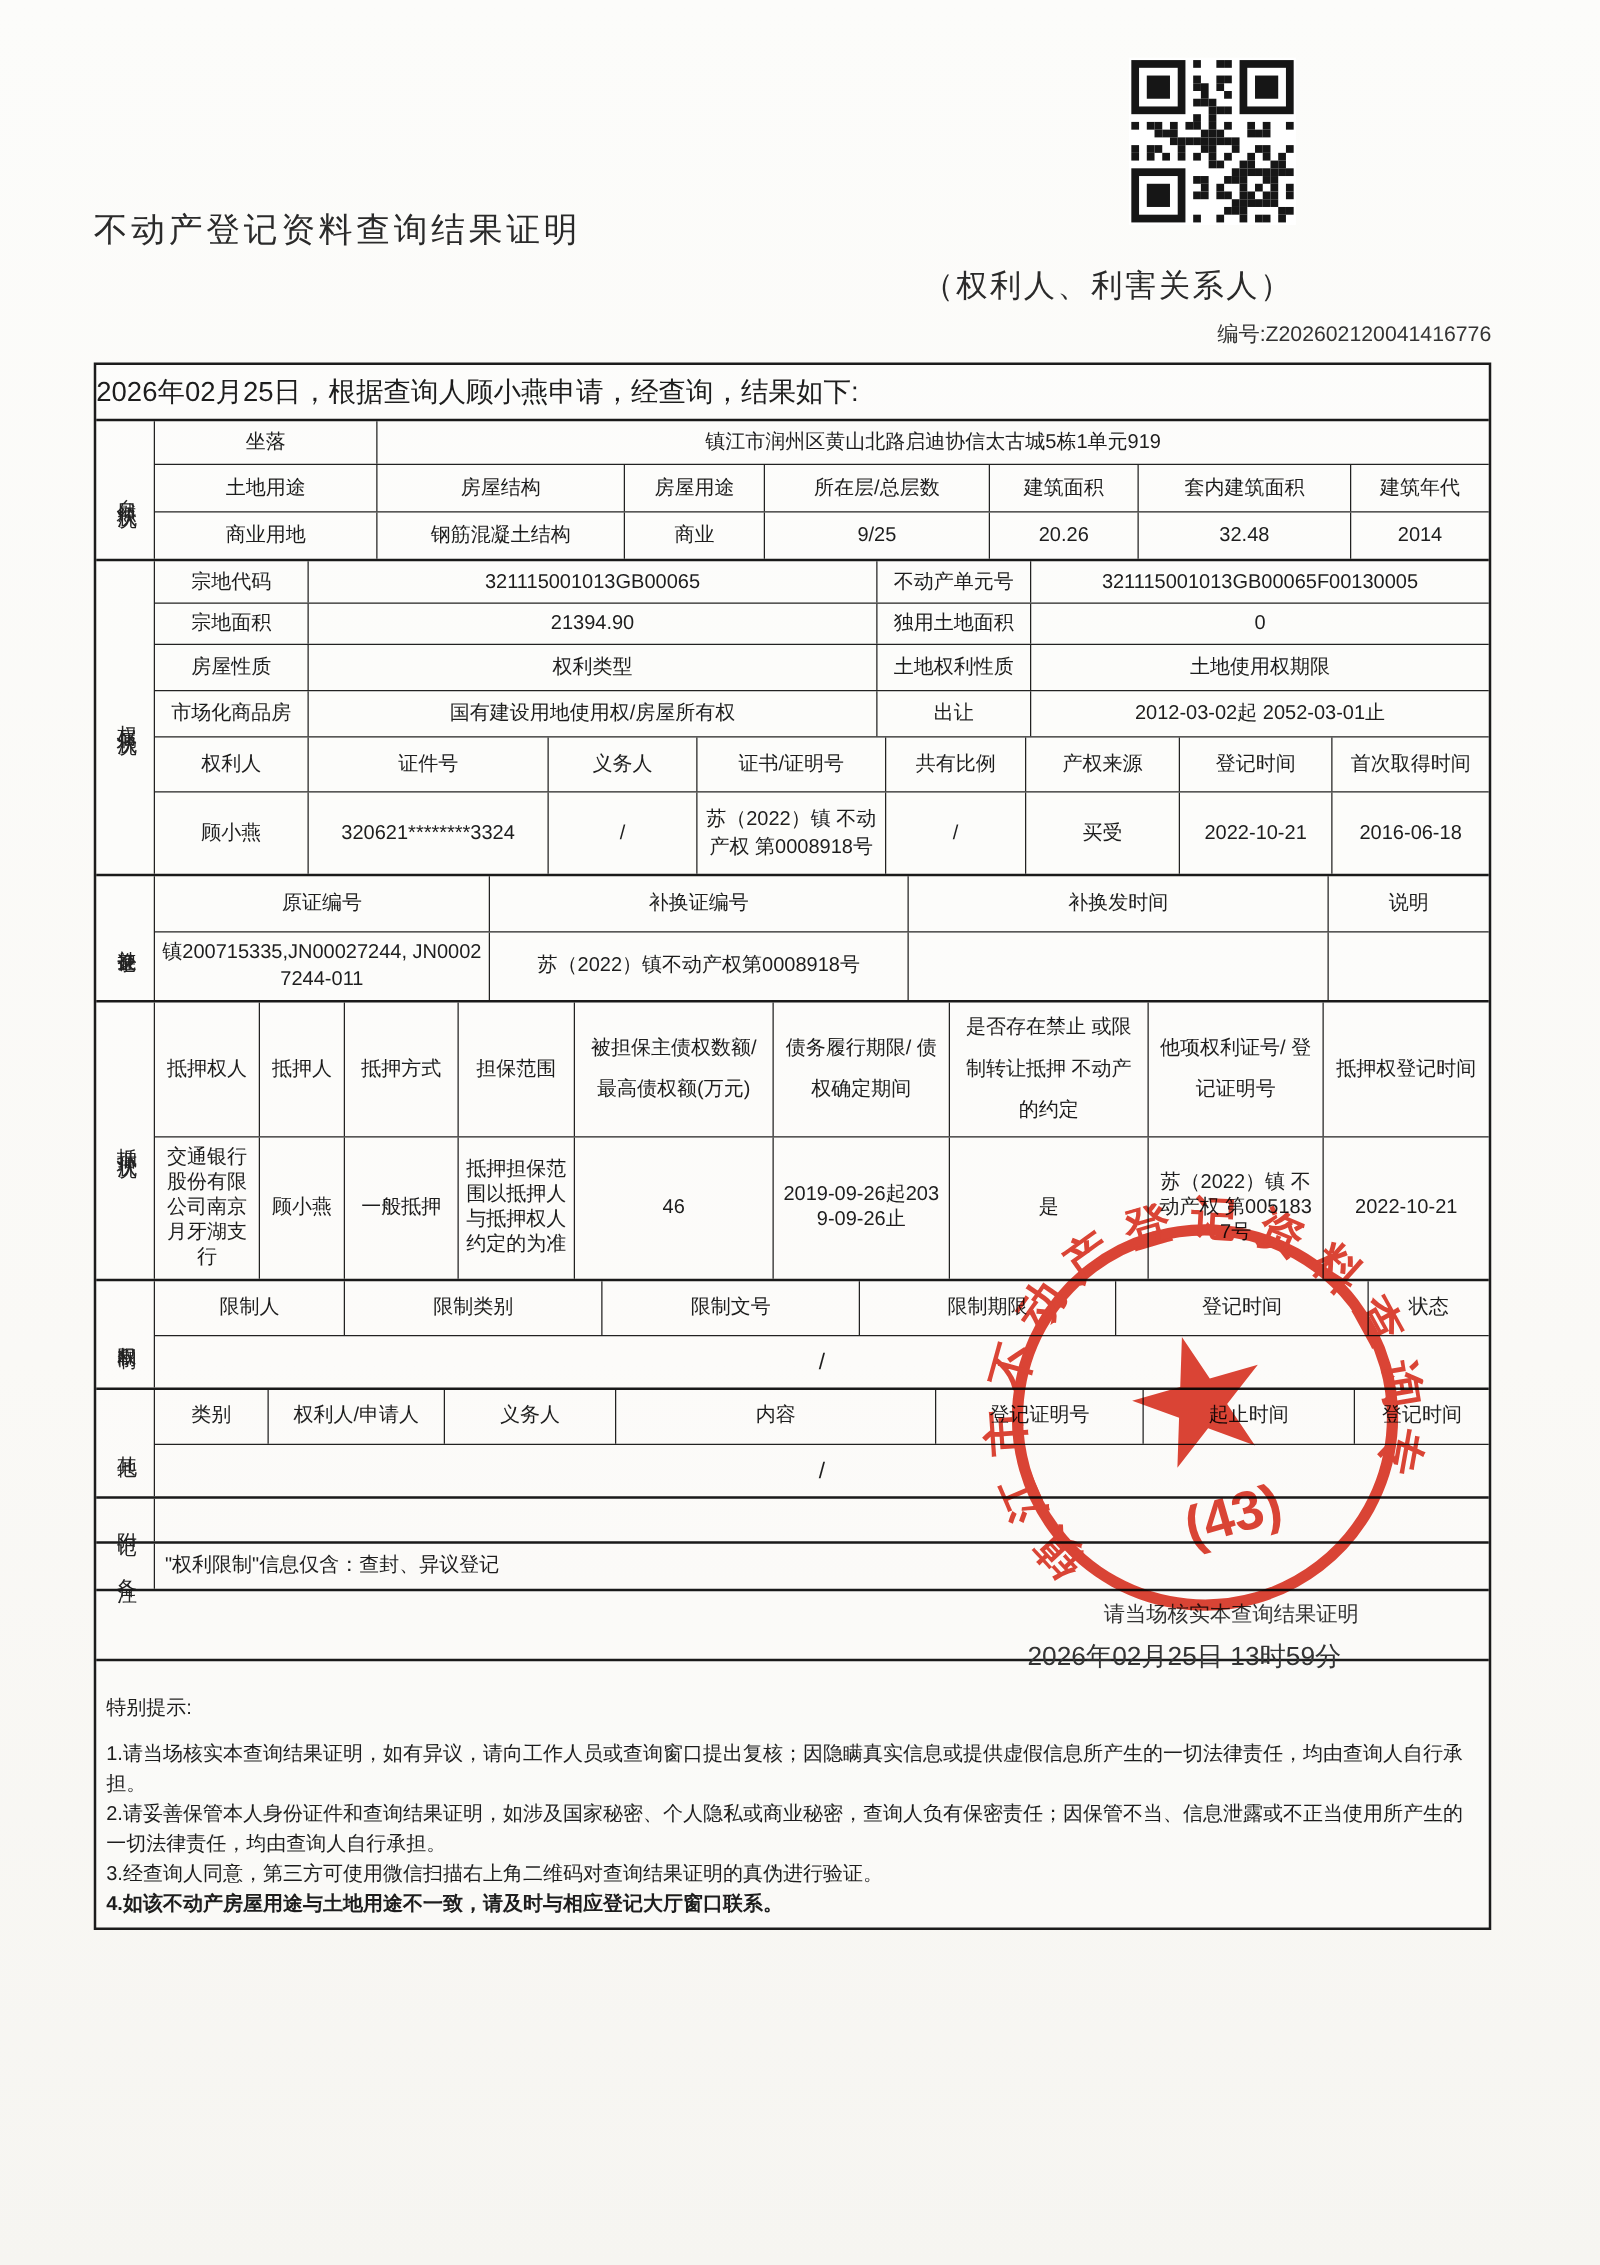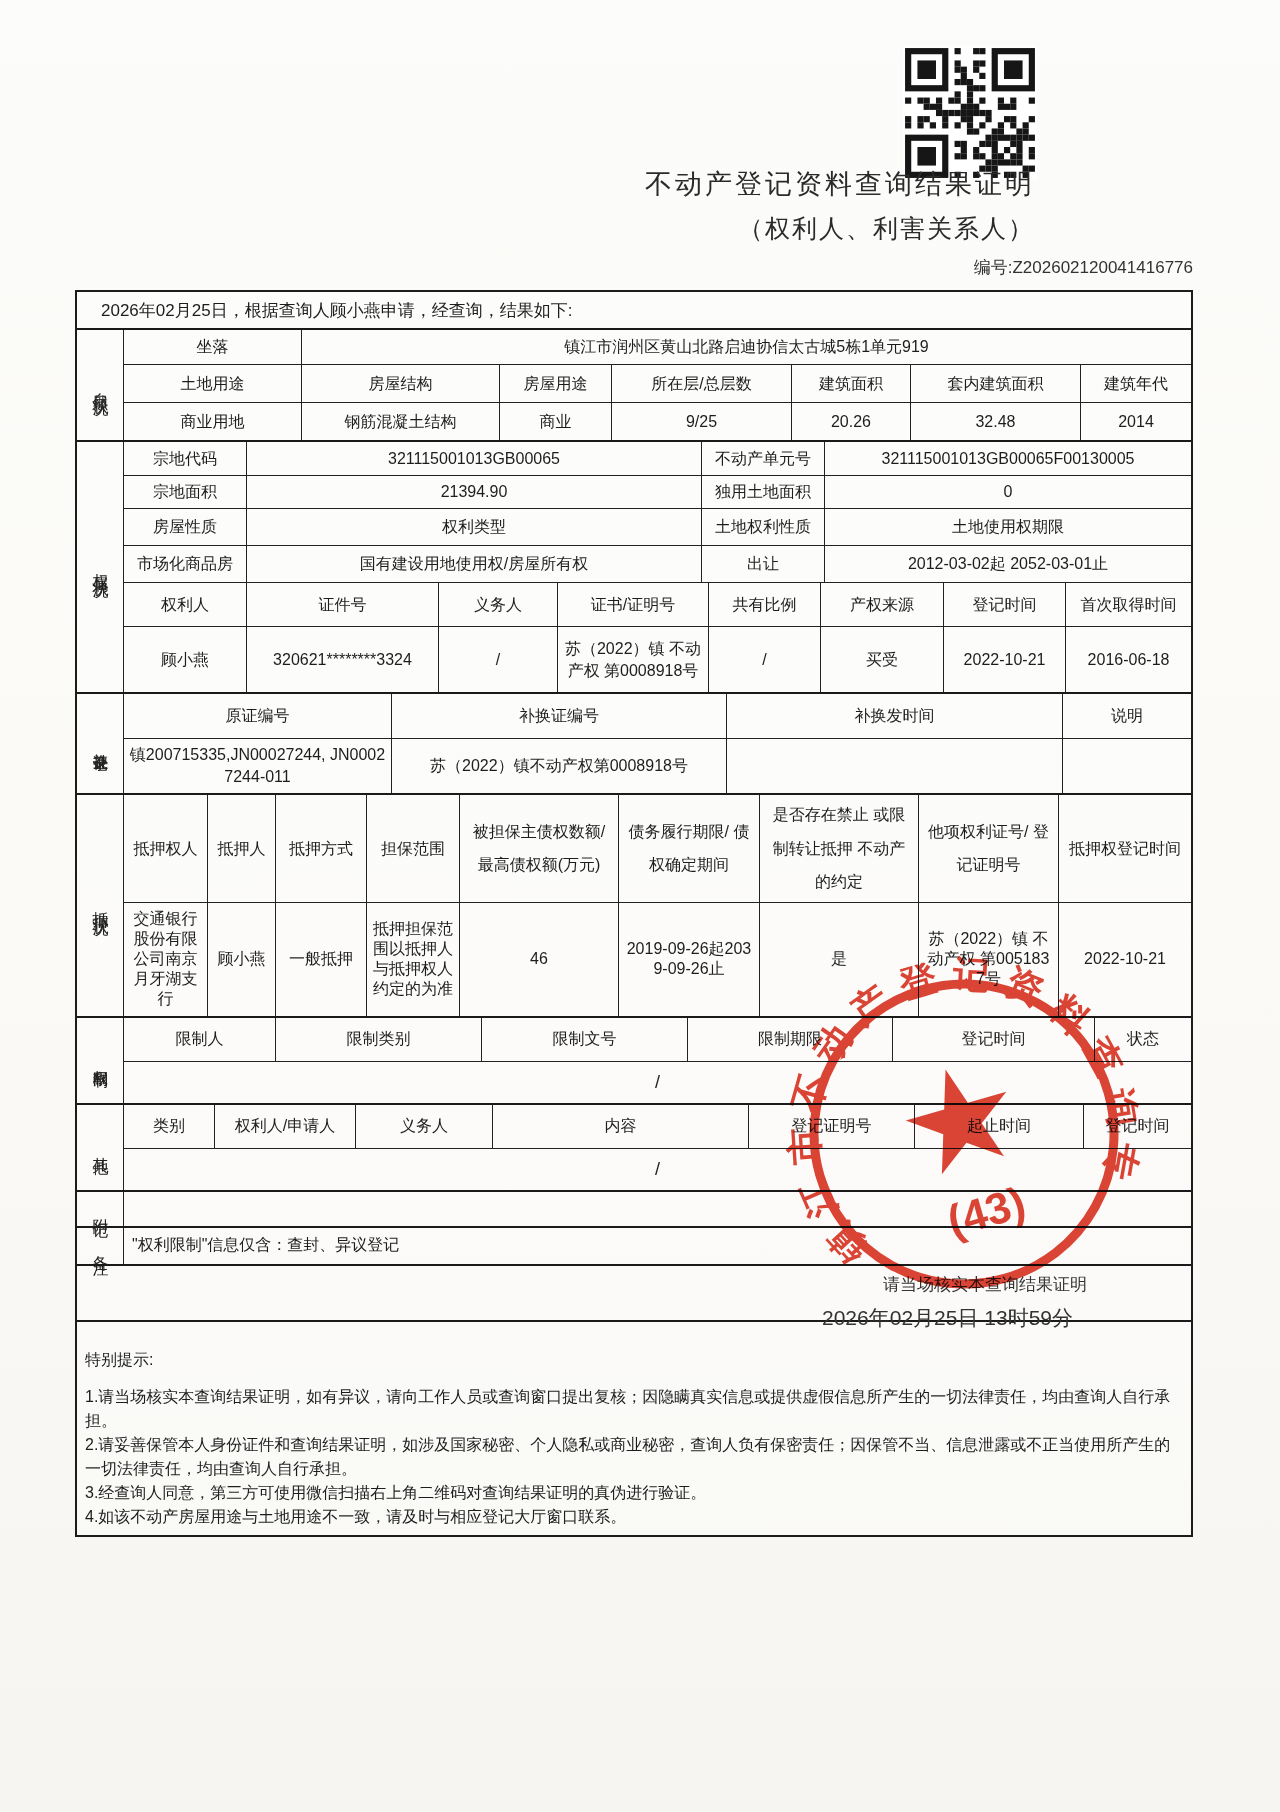--- a/index.html
+++ b/index.html
@@ -1,24 +1,24 @@
 <!DOCTYPE html>
 <html><head>
 <meta charset="utf-8">
 <style>
   *{box-sizing:border-box;margin:0;padding:0}
   html,body{width:1280px;height:1812px}
   body{background:#f2f2ef;font-family:"Liberation Sans","DejaVu Sans",sans-serif;color:#1d1d1d;position:relative}
   .page{position:absolute;inset:0;background:linear-gradient(180deg,#fcfcfa 0%,#faf9f6 60%,#f6f5f1 100%)}
   .qr{position:absolute;left:903px;top:46px;width:134px;height:134px}
-  .title{position:absolute;left:75px;top:166px;width:960px;text-align:right;font-size:27px;letter-spacing:3px;color:#2a2a2a}
+  .title{position:absolute;left:75px;top:166px;width:960px;text-align:left;font-size:27px;letter-spacing:3px;color:#2a2a2a}
   .subtitle{position:absolute;left:75px;top:212px;width:960px;text-align:right;font-size:25px;letter-spacing:2px;color:#2a2a2a}
   .docnum{position:absolute;right:87px;top:256px;font-size:17px;color:#333}
   .doc-table{position:absolute;left:75px;top:290px;width:1118px;border:2.5px solid #1c1c1c;background:rgba(255,255,255,.35)}
-  .introrow{padding:7px 24px 6px;font-size:17px;min-height:34px}
+  .introrow{padding:7px 0 6px;font-size:22px;min-height:34px}
   .section{display:flex;border-top:2.5px solid #1a1a1a}
   .side{width:47px;flex:0 0 47px;border-right:1.5px solid #222;display:flex;align-items:center;justify-content:center;
         writing-mode:vertical-lr;text-orientation:upright;font-size:16px;letter-spacing:3px;color:#222;padding:4px 0}
   .side.tight{letter-spacing:1px;font-size:15px}
   .sbody{flex:1;display:flex;flex-direction:column;min-width:0}
   .grid{display:grid;border-top:1.5px solid #222}
   .sbody .grid:first-child{border-top:none}
   .cell{border-left:1.5px solid #222;display:flex;align-items:center;justify-content:center;text-align:center;
         padding:3px 5px;font-size:16px;line-height:1.35;word-break:break-all}
   .grid .cell:first-child{border-left:none}
@@ -38,21 +38,21 @@
   .g-other{grid-template-columns:90px 141px 137px 256px 166px 169px 1fr;min-height:43px}
   .slash-row{min-height:42px;display:flex;align-items:center;justify-content:center;font-size:18px}
   .fuji-body{min-height:34px}
   .beizhu-body{min-height:36px;display:flex;align-items:center;padding:4px 8px;font-size:16px}
   .sigrow{border-top:2.5px solid #1a1a1a;min-height:56px;position:relative}
   .sig-org{position:absolute;right:104px;top:7px;font-size:17px;color:#333}
   .sig-date{position:absolute;right:118px;bottom:-12px;font-size:21px;color:#333;z-index:2}
   .notes{border-top:2.5px solid #1a1a1a;padding:26px 8px 6px;font-size:16px;line-height:1.5}
   .notes .nt{margin-bottom:13px}
   .notes .ni{margin:0}
-  .notes .ni.b4{font-weight:normal}
+  .notes .ni.b4{font-weight:bold}
   .stamp{position:absolute;left:788px;top:958px;width:352px;height:352px;transform:rotate(-16deg);
          opacity:.88;mix-blend-mode:multiply;pointer-events:none}
 </style>
 </head>
 <body>
 
 <div class="page">
 
   <div class="qr" id="qr"><svg width="134" height="134" viewBox="-2 -2 130 130">
         <rect x="-2" y="-2" width="130" height="130" fill="#fff"></rect>

